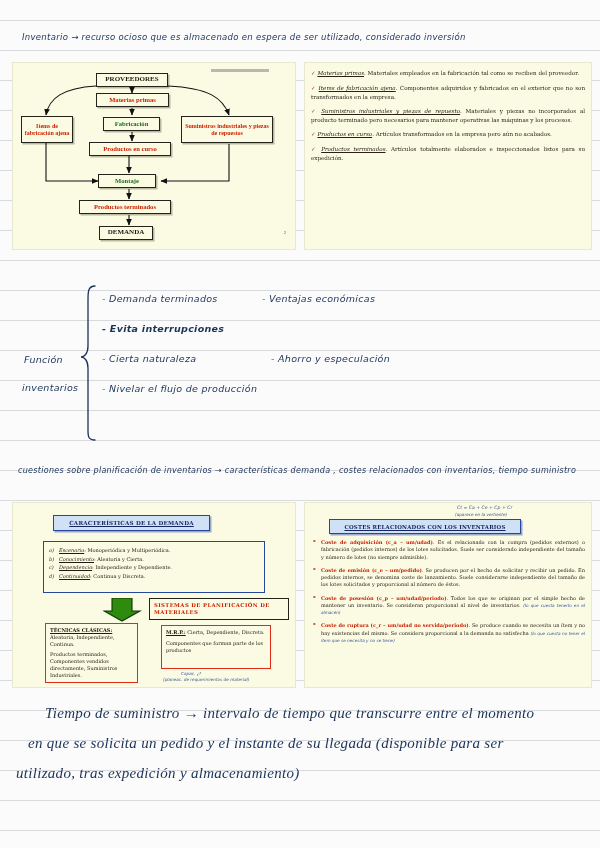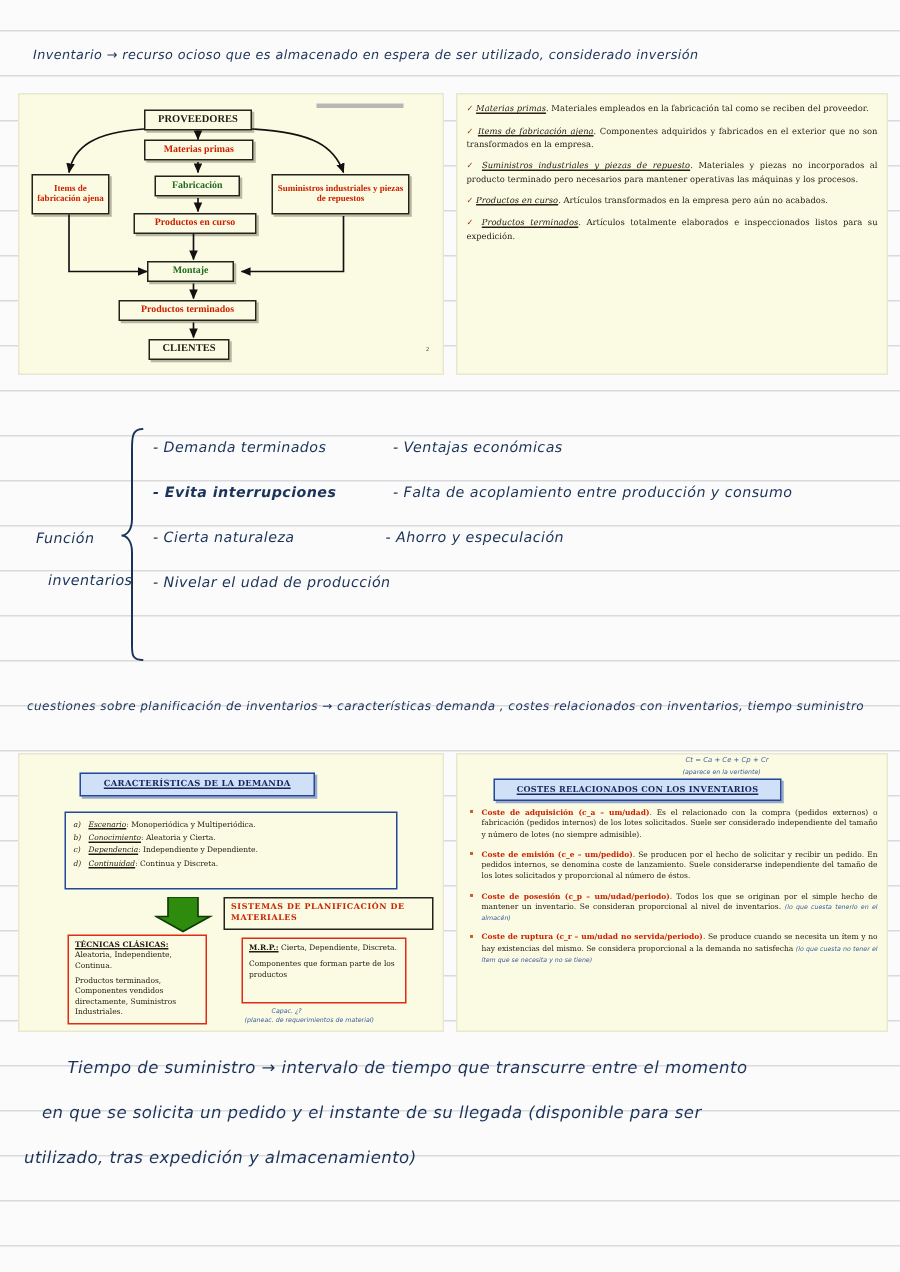--- a/index.html
+++ b/index.html
@@ -18,21 +18,21 @@
 
   
   .hand{
     font-family:"DejaVu Sans", sans-serif;
     color:#1b3358;
     font-style:italic;
     letter-spacing:.3px;
     white-space:nowrap;
   }
   .hw-top{font-size:8.5px;left:22px;top:32px;}
-  .hw-bottom{font-size:11px;color:#1b3358;}
+  .hw-bottom{font-size:15px;color:#1b3358;font-family:Liberation Serif, serif;}
   .hw-mid{font-size:9.5px;}
   .hw-q{font-size:8px;left:18px;top:466px;}
 
   
   .slide{
     position:absolute;background:#fbfbe4;border:1px solid #e8e8cf;
     z-index:4;overflow:hidden;
   }
   #slide1{left:12px;top:62px;width:282px;height:186px;}
   #slide1b{left:304px;top:62px;width:286px;height:186px;}
@@ -198,21 +198,21 @@
 
   <div class="sbox" style="left:85px;top:111px;width:58px;height:14px;">
     <span class="t-grn" style="font-size:6.6px;">Montaje</span>
   </div>
 
   <div class="sbox" style="left:66px;top:137px;width:92px;height:14px;">
     <span class="t-red" style="font-size:6.6px;">Productos terminados</span>
   </div>
 
   <div class="sbox" style="left:86px;top:163px;width:54px;height:14px;">
-    <span class="t-blk" style="font-size:7px;">CLIENTES</span>
+    <span class="t-blk" style="font-size:7px;">DEMANDA</span>
   </div>
 
   <div class="pnum" style="right:9px;bottom:14px;">2</div>
 </div>
 
 <div class="slide" id="slide1b">
   <div class="tpanel">
     <p><span class="chk">✓</span>
       <i>Materias primas</i><span>. Materiales empleados en la fabricación tal como se reciben del proveedor.</span></p>
     <p><span class="chk">✓</span>
@@ -221,34 +221,33 @@
       <i>Suministros industriales y piezas de repuesto</i><span>. Materiales y piezas no incorporados al producto terminado pero necesarios para mantener operativas las máquinas y los procesos.</span></p>
     <p><span class="chk">✓</span>
       <i>Productos en curso</i><span>. Artículos transformados en la empresa pero aún no acabados.</span></p>
     <p><span class="chk">✓</span>
       <i>Productos terminados</i><span>. Artículos totalmente elaborados e inspeccionados listos para su expedición.</span></p>
   </div>
 </div>
 
 <div class="layer" style="left:0;top:280px;width:600px;height:165px;">
   <div class="hand hw-mid" style="position:absolute;left:24px;top:74px;">Función</div>
-  <div class="hand hw-mid" style="position:absolute;left:32px;top:102px;">inventarios</div>
+  <div class="hand hw-mid" style="position:absolute;left:22px;top:102px;">inventarios</div>
 
   <svg width="600" height="165" style="position:absolute;left:0;top:0;">
     <path d="M95,6 C88,6 88,12 88,20 L88,66 C88,74 84,77 81,77 C84,77 88,80 88,88 L88,150 C88,156 88,160 95,160" stroke="#1b3358" stroke-width="1.3" fill="none" stroke-linecap="round"></path>
   </svg>
 
   <div class="hand hw-mid" style="position:absolute;left:102px;top:13px;">- Demanda terminados</div>
   <div class="hand hw-mid" style="position:absolute;left:102px;top:43px;font-weight:bold;">- Evita interrupciones</div>
   <div class="hand hw-mid" style="position:absolute;left:102px;top:73px;">- Cierta naturaleza</div>
-  <div class="hand hw-mid" style="position:absolute;left:102px;top:103px;">- Nivelar el udad de producción</div>
+  <div class="hand hw-mid" style="position:absolute;left:102px;top:103px;">- Nivelar el flujo de producción</div>
 
   <div class="hand hw-mid" style="position:absolute;left:262px;top:13px;">- Ventajas económicas</div>
-  <div class="hand hw-mid" style="position:absolute;left:262px;top:43px;">- Falta de acoplamiento entre producción y consumo</div>
-  <div class="hand hw-mid" style="position:absolute;left:257px;top:73px;">- Ahorro y especulación</div>
+  <div class="hand hw-mid" style="position:absolute;left:271px;top:73px;">- Ahorro y especulación</div>
 </div>
 
 <div class="layer hand hw-q">cuestiones sobre planificación de inventarios → características demanda , costes relacionados con inventarios, tiempo suministro</div>
 
 <div class="slide" id="slide2">
   <div class="hdrbox" style="left:40px;top:12px;width:155px;height:14px;font-size:5.6px;">CARACTERÍSTICAS DE LA DEMANDA</div>
 
   <div class="listbox" style="left:30px;top:38px;width:222px;height:52px;">
     <div><span class="lt">a)</span><u>Escenario</u><span>: Monoperiódica y Multiperiódica.</span></div>
     <div><span class="lt">b)</span><u>Conocimiento</u><span>: Aleatoria y Cierta.</span></div>

